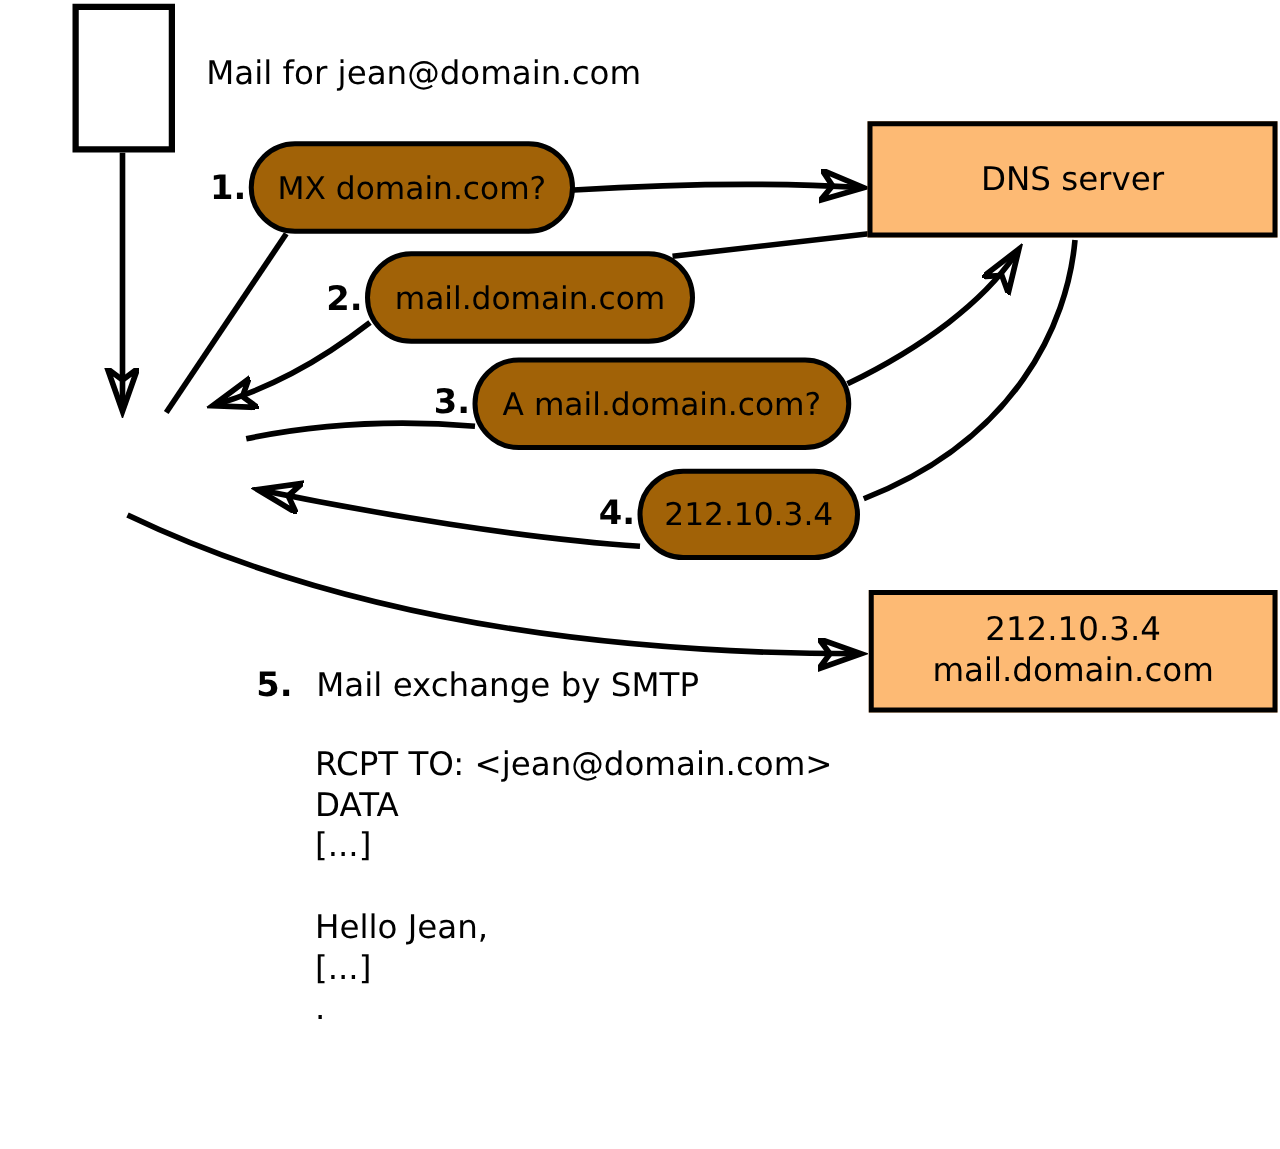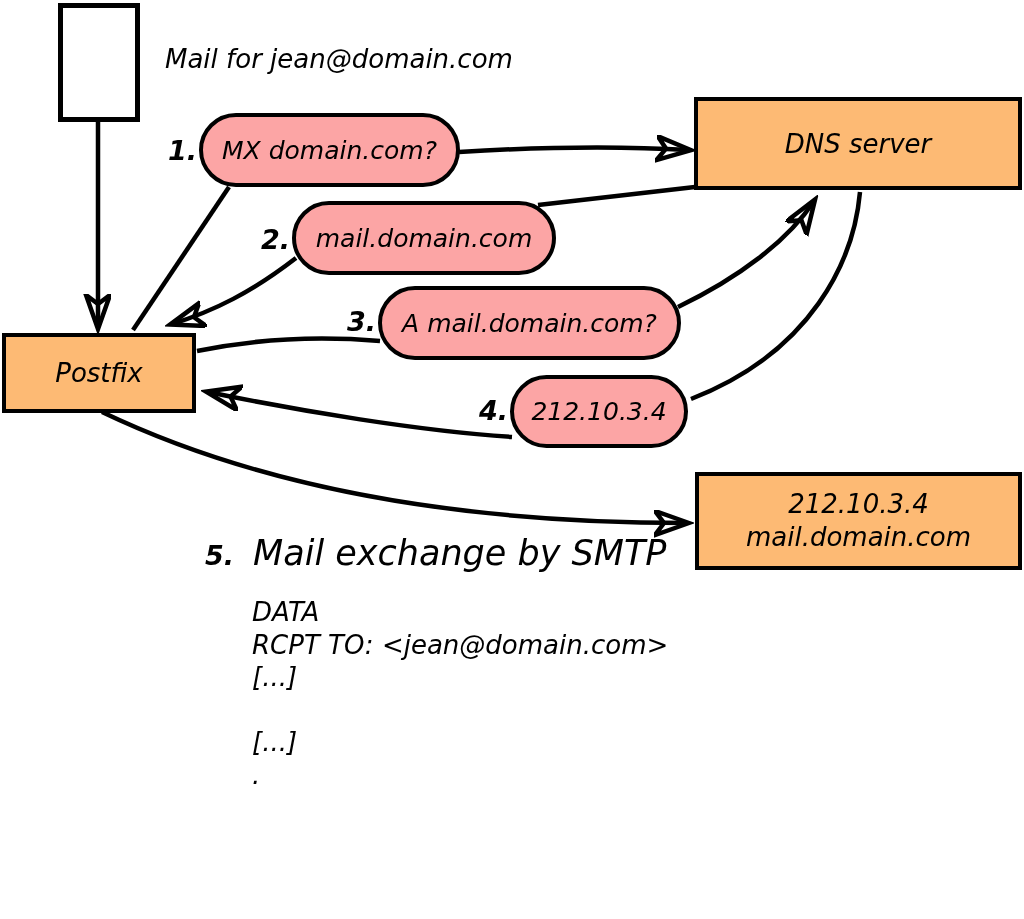--- a/index.html
+++ b/index.html
@@ -8,21 +8,20 @@
     background: #ffffff;
   }
   #canvas {
     position: relative;
     width: 1024px;
     height: 919px;
     background: #ffffff;
     overflow: hidden;
     font-family: "DejaVu Sans", "Liberation Sans", sans-serif;
     color: #000000;
-    font-style: italic;
   }
   #connector-layer {
     position: absolute;
     left: 0; top: 0;
     width: 1024px; height: 919px;
   }
   #connector-layer path {
     stroke: #000000;
     stroke-width: 4.5;
     fill: none;
@@ -35,21 +34,21 @@
     align-items: center;
     justify-content: center;
     box-sizing: border-box;
     font-size: 26px;
     text-align: center;
   }
   .pill {
     position: absolute;
     border: 4px solid #000000;
     border-radius: 40px;
-    background: #fca5a5;
+    background: #a16207;
     display: flex;
     align-items: center;
     justify-content: center;
     box-sizing: border-box;
     font-size: 25px;
     white-space: nowrap;
   }
   .num {
     position: absolute;
     font-size: 27px;
@@ -87,21 +86,21 @@
     position: absolute;
     left: 205px; top: 533px;
     display: flex;
     align-items: baseline;
   }
   #step5-row .num-inline {
     font-size: 27px;
     font-weight: bold;
   }
   #step5-row .step5-label {
-    font-size: 35px;
+    font-size: 26px;
     margin-left: 19px;
     white-space: nowrap;
   }
   #smtp-transcript {
     position: absolute;
     left: 252px; top: 596px;
     font-size: 26px;
     line-height: 32.5px;
   }
   .smtp-line {
@@ -154,36 +153,34 @@
 
   <div id="pill-4" class="pill">
     <span>212.10.3.4</span>
   </div>
   <div id="num-4" class="num">4.</div>
 
   <div id="dns-box" class="box">
     <span>DNS server</span>
   </div>
 
-  <div id="postfix-box" class="box">
-    <span>Postfix</span>
-  </div>
 
   <div id="mailserver-box" class="box">
     <span>212.10.3.4</span>
     <span>mail.domain.com</span>
   </div>
 
   <div id="step5-row">
     <span class="num-inline">5.</span>
     <span class="step5-label">Mail exchange by SMTP</span>
   </div>
 
   <div id="smtp-transcript">
+    <div class="smtp-line">RCPT TO: &lt;jean@domain.com&gt;</div>
     <div class="smtp-line">DATA</div>
-    <div class="smtp-line">RCPT TO: &lt;jean@domain.com&gt;</div>
     <div class="smtp-line">[...]</div>
     <div class="smtp-line"></div>
+    <div class="smtp-line">Hello Jean,</div>
     <div class="smtp-line">[...]</div>
     <div class="smtp-line">.</div>
   </div>
 
 </div>
 
 </body></html>

